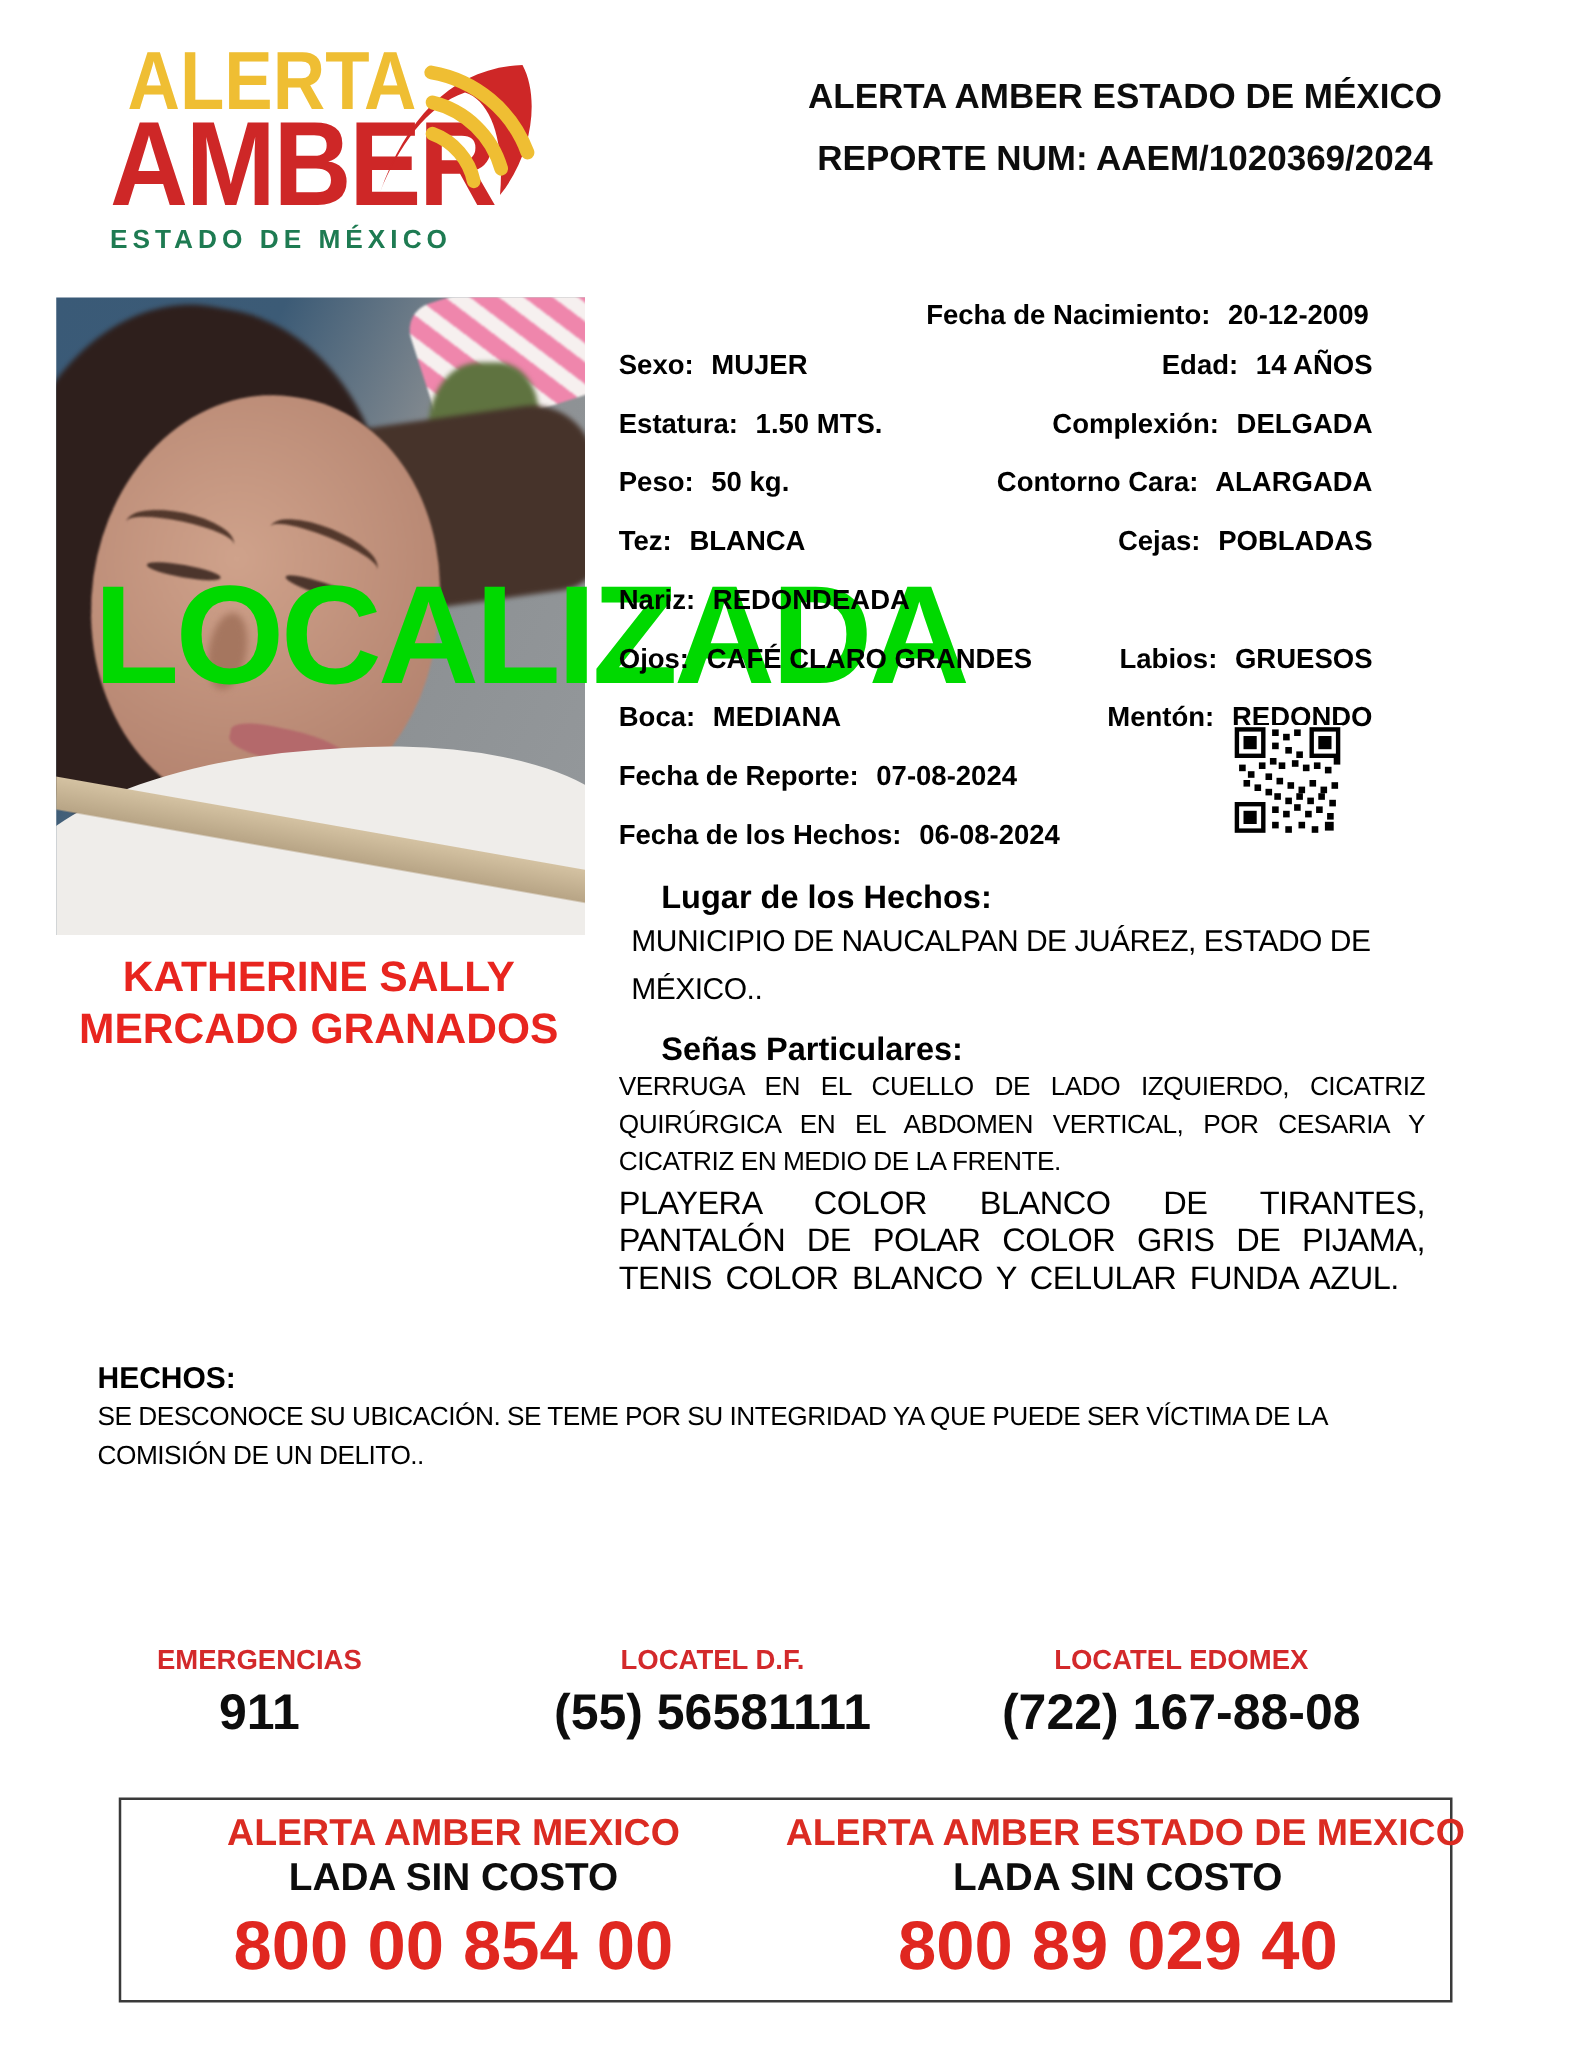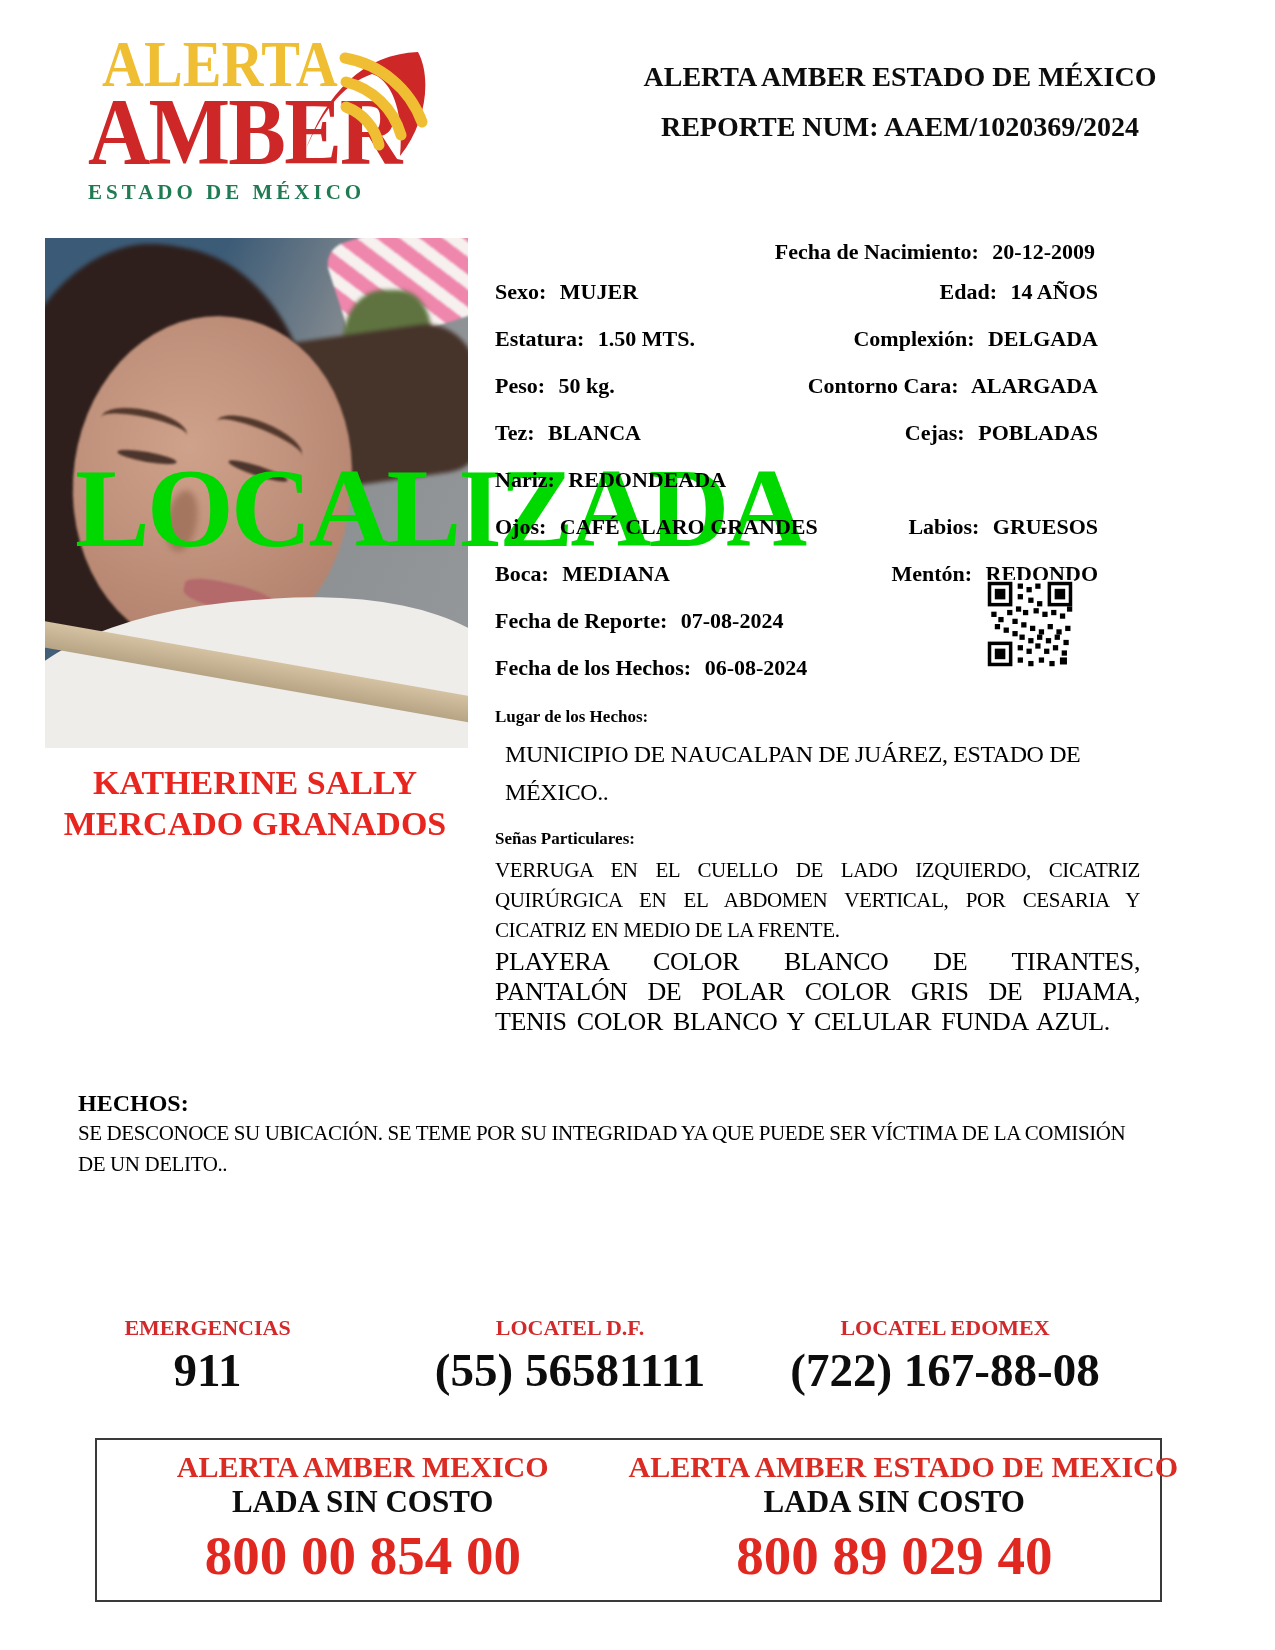--- a/index.html
+++ b/index.html
@@ -1,17 +1,17 @@
 <!DOCTYPE html>
 <html><head>
 <meta charset="utf-8">
 <style>
   html,body{margin:0;padding:0;background:#ffffff;}
   .page{position:relative;width:1275px;height:1650px;background:#ffffff;overflow:hidden;
-        font-family:Liberation Serif, serif;color:#000;}
+        font-family:Liberation Sans, sans-serif;color:#000;}
 
   
   .logo{position:absolute;left:88px;top:34px;width:340px;}
   .logo-alerta{color:#EFBE33;font-size:66px;font-weight:bold;line-height:60px;margin-left:14px;
                transform:scaleX(0.88);transform-origin:left top;letter-spacing:0px;}
   .logo-amber{color:#CE2727;font-size:96px;font-weight:bold;line-height:84px;margin-top:-4px;
               transform:scaleX(0.90);transform-origin:left top;letter-spacing:-2px;}
   .logo-estado{color:#1E7B52;font-size:21px;font-weight:bold;letter-spacing:4px;margin-top:6px;}
   .swoosh{position:absolute;left:300px;top:28px;width:130px;height:140px;}
 
@@ -62,39 +62,39 @@
 
   
   .details{position:absolute;left:495px;top:240px;width:645px;z-index:7;
            font-size:22px;font-weight:bold;}
   .birth-row{text-align:right;padding-right:45px;line-height:24px;margin-bottom:16px;white-space:nowrap;}
   .pair-row{display:flex;justify-content:space-between;padding-right:42px;line-height:24px;
             margin-bottom:23px;white-space:nowrap;}
   .lbl{margin-right:8px;}
   .small-val{font-size:17px;letter-spacing:-0.3px;}
   .report-row{line-height:24px;margin-bottom:23px;white-space:nowrap;}
-  .sec-title{font-size:17px;font-weight:bold;line-height:28px;margin-top:14px;}
+  .sec-title{font-size:26px;font-weight:bold;line-height:28px;margin-top:14px;margin-left:34px;}
   .sec-body{font-weight:normal;letter-spacing:-0.4px;}
   .lugar-body{font-size:24px;line-height:38px;padding-left:10px;width:600px;margin-top:4px;}
   .senas-body{font-size:21px;line-height:30px;text-align:justify;margin-top:2px;}
   .vestia-body{font-size:26px;line-height:30px;text-align:justify;margin-top:2px;word-spacing:4px;}
 
   
   .qr{position:absolute;left:985px;top:580px;width:90px;height:88px;z-index:8;}
 
   
   .hechos{position:absolute;left:78px;top:1088px;width:1075px;z-index:7;}
   .hechos-title{font-size:24px;font-weight:bold;line-height:30px;}
   .hechos-body{font-size:21px;line-height:31px;letter-spacing:-0.4px;}
 
   
   .contacts{position:absolute;left:0;top:1310px;width:1275px;z-index:7;}
   .contact{position:absolute;text-align:center;}
   .contact-label{color:#D3292B;font-weight:bold;font-size:22px;line-height:36px;white-space:nowrap;}
-  .contact-number{color:#0d0d0d;font-weight:bold;font-size:47px;line-height:48px;white-space:nowrap;}
+  .contact-number{color:#0d0d0d;font-weight:bold;font-size:40px;line-height:48px;white-space:nowrap;}
   .c1{left:90px;width:235px;}
   .c2{left:415px;width:310px;}
   .c3{left:780px;width:330px;}
 
   
   .footer-box{position:absolute;left:95px;top:1438px;width:1063px;height:160px;z-index:7;
               border:2px solid #3a3a3a;background:#fff;display:flex;}
   .footer-half{width:50%;text-align:center;padding-top:10px;}
   .footer-title{color:#DB2B22;font-weight:bold;font-size:30px;line-height:34px;white-space:nowrap;}
   .footer-sub{color:#0d0d0d;font-weight:bold;font-size:31px;line-height:36px;}

